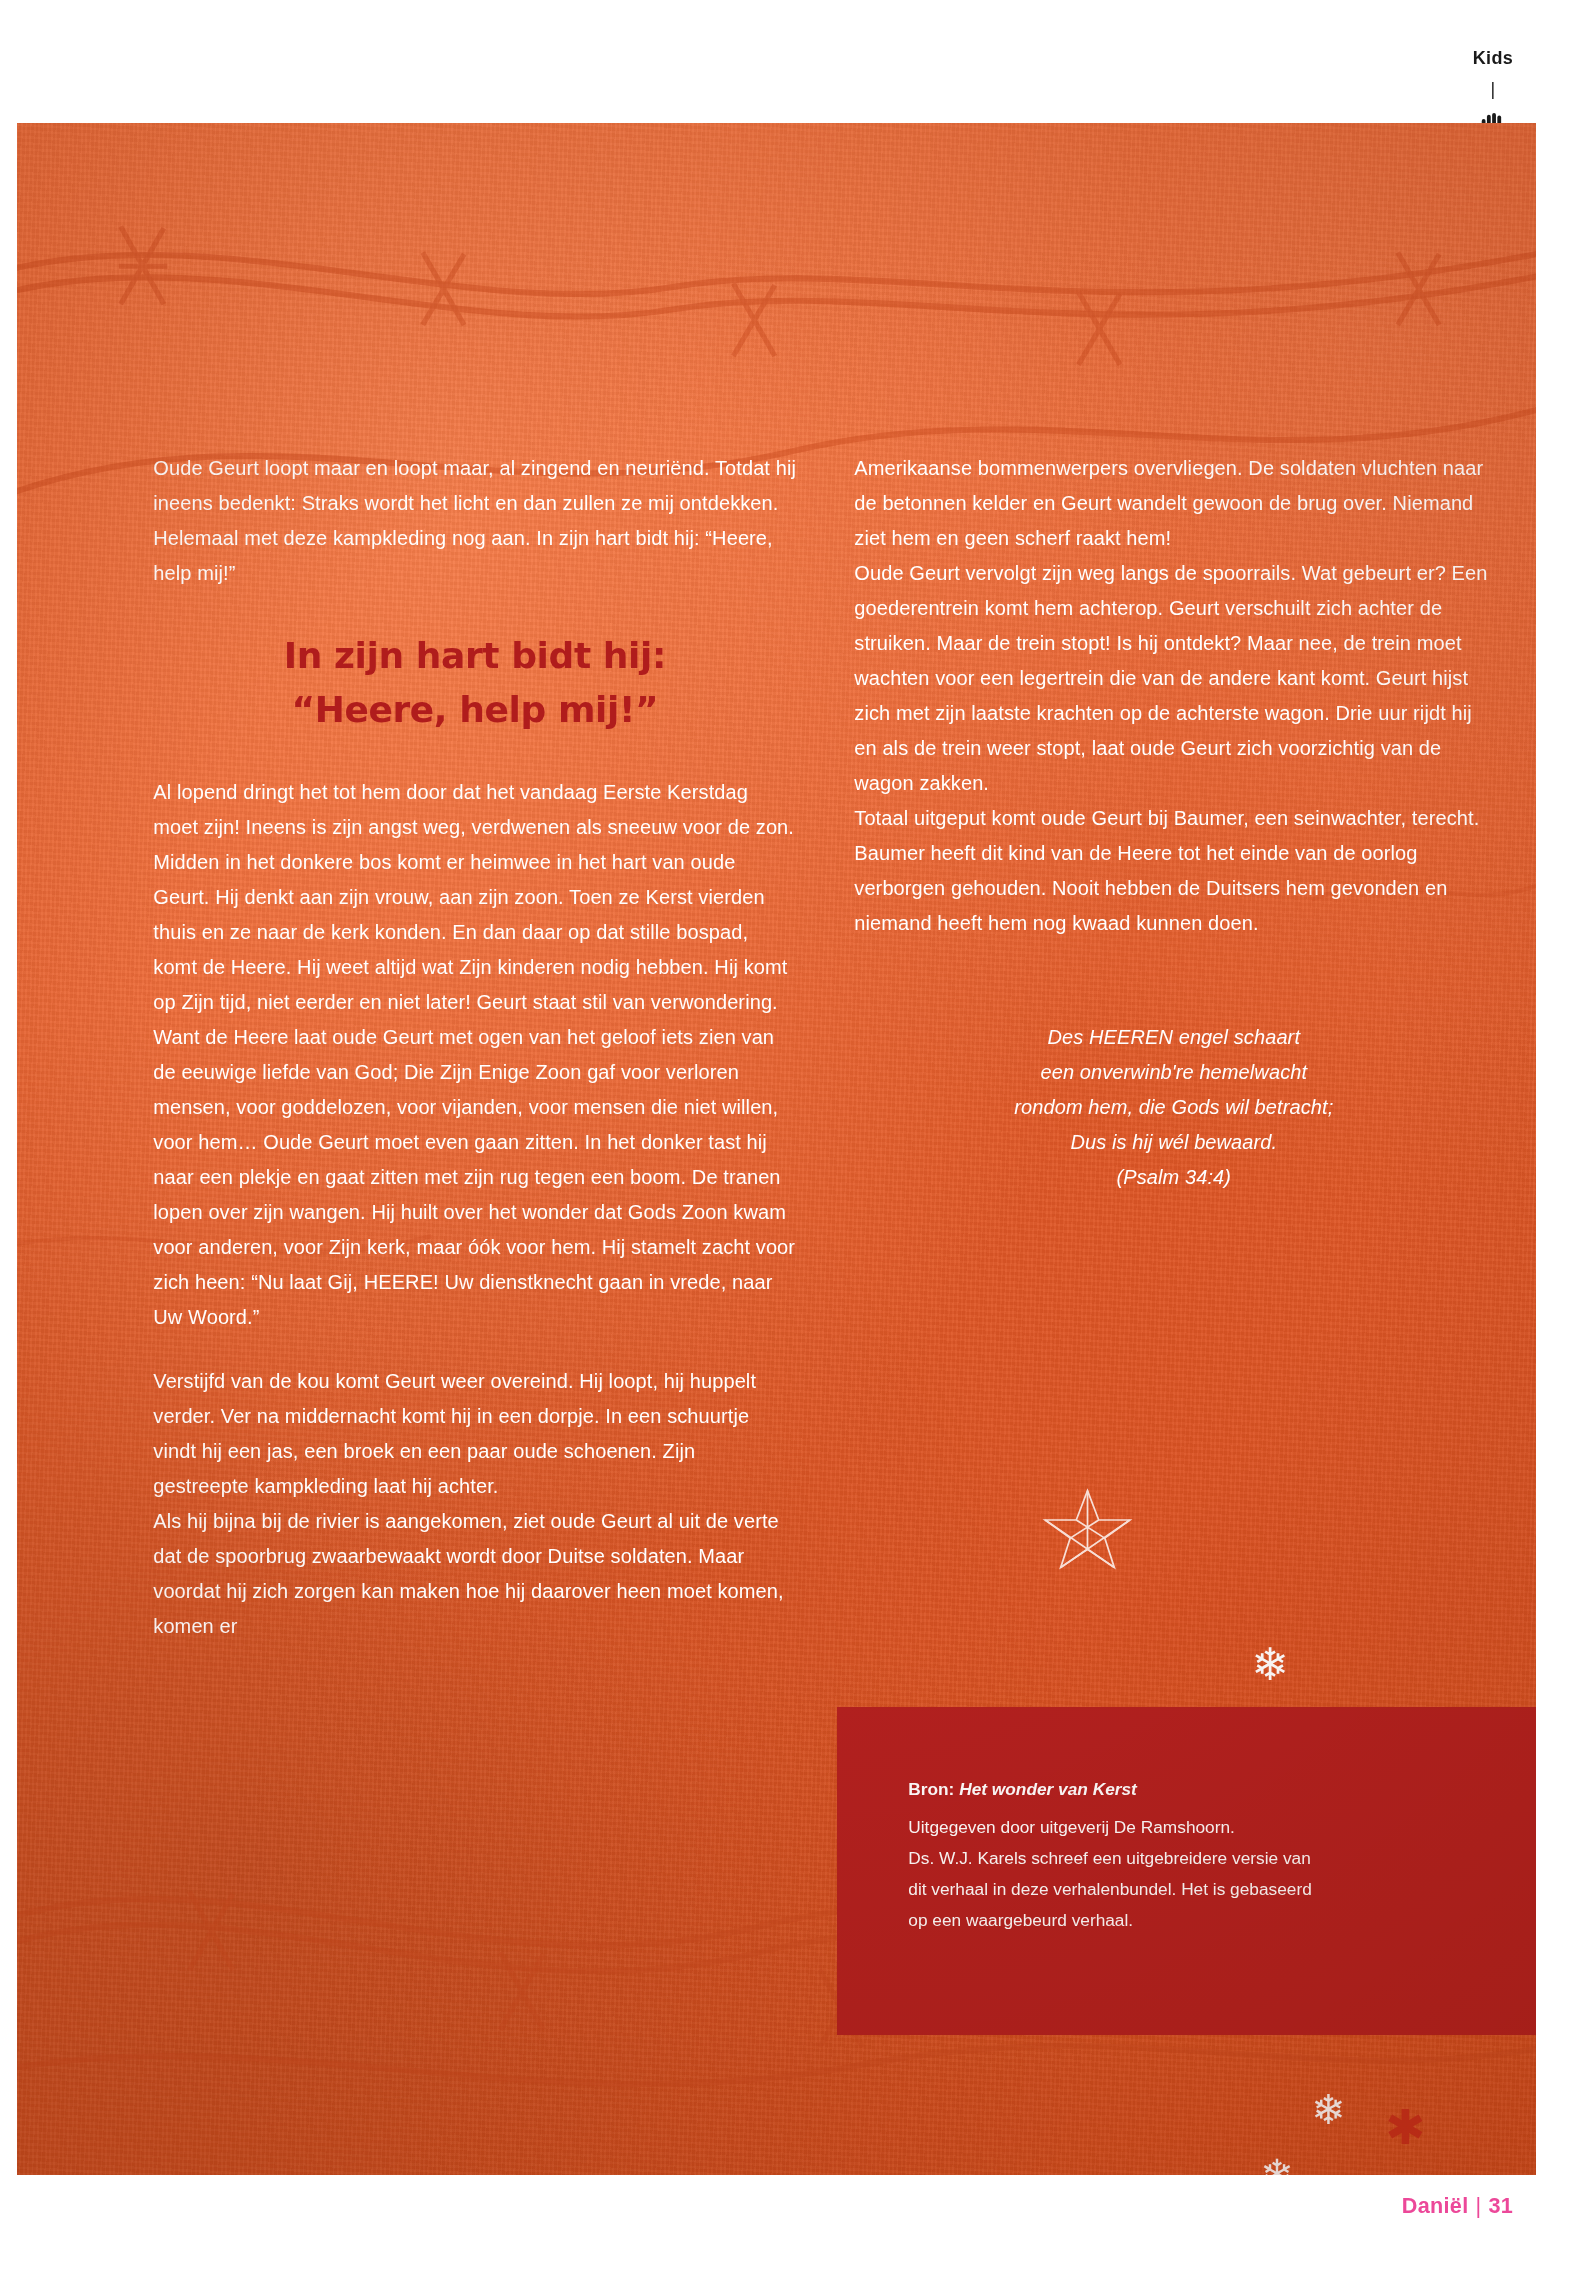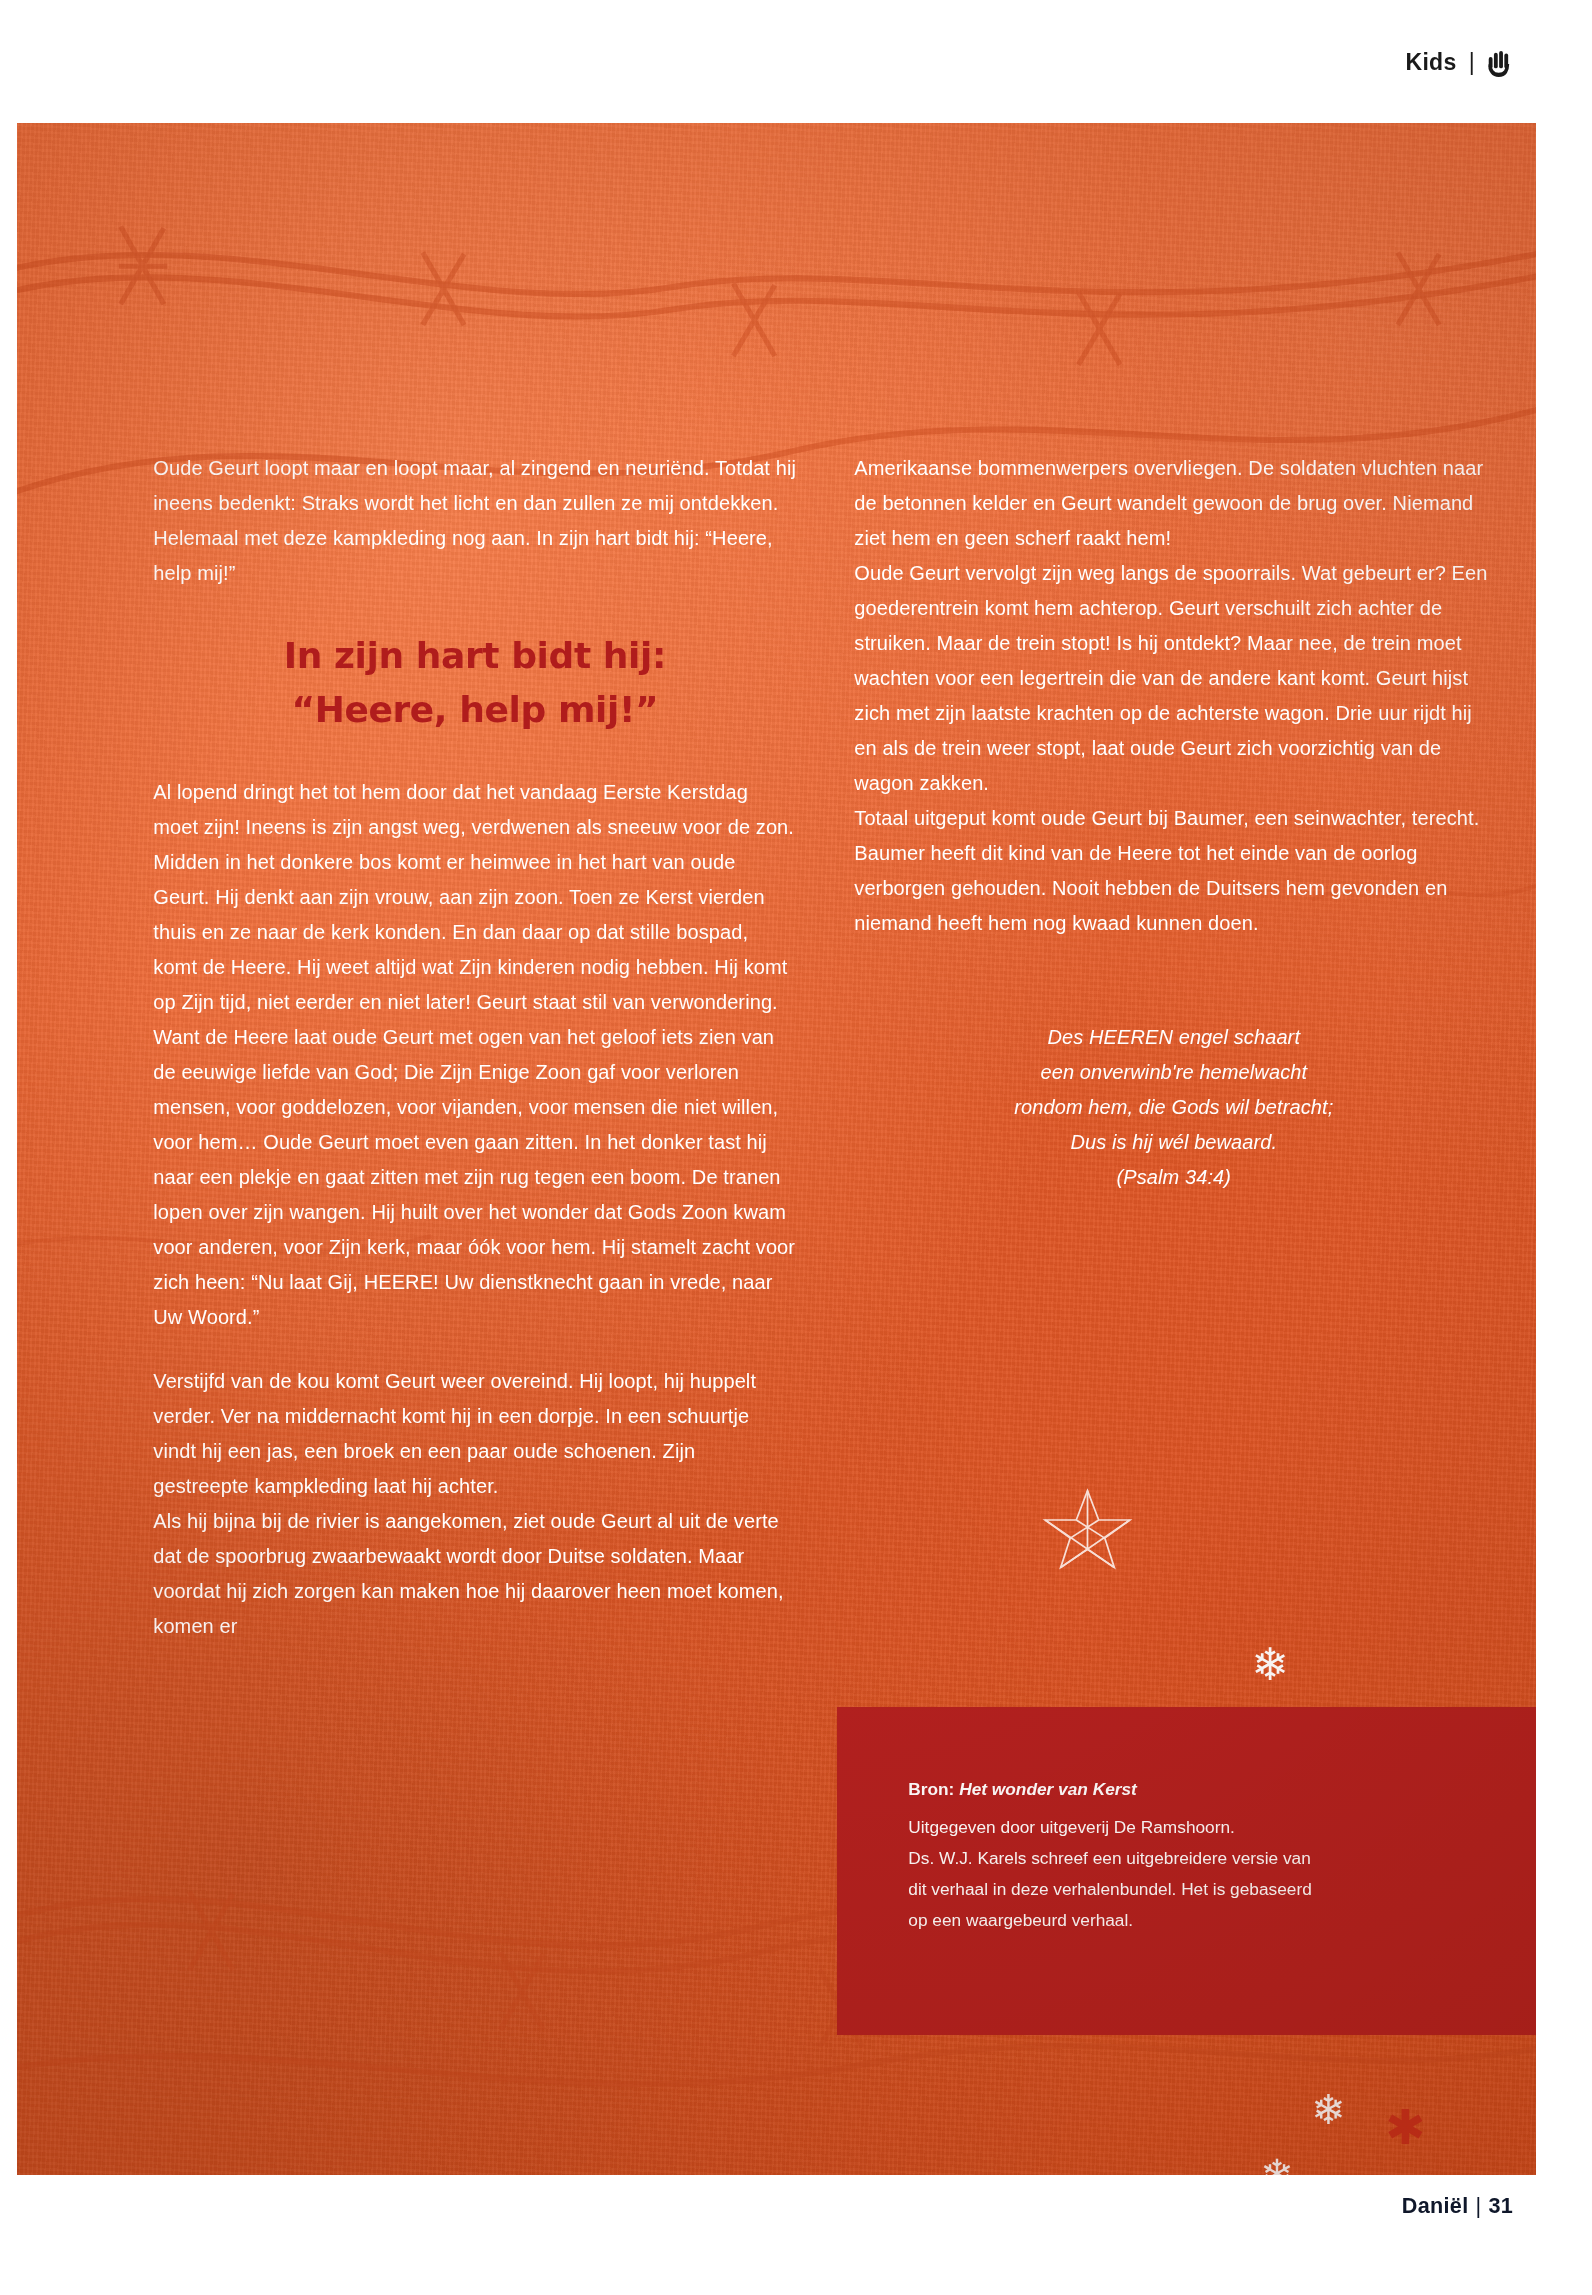--- a/index.html
+++ b/index.html
@@ -20,27 +20,28 @@
     position: absolute;
     top: 0;
     left: 0;
     width: 1592px;
     height: 121px;
   }
   .header-label {
     position: absolute;
     right: 79px;
     top: 48px;
-    font-size: 23px;
+    font-size: 18px;
     font-weight: bold;
     color: #1a1a1a;
     letter-spacing: 0.3px;
     display: flex;
     align-items: center;
     gap: 10.4px;
+    flex-direction: column;
   }
   .header-sep {
     color: #1a1a1a;
     font-weight: normal;
     margin: 0 1.7px;
   }
   .hand-icon {
     display: inline-block;
     width: 26px;
     height: 28px;
@@ -189,21 +190,21 @@
     bottom: 67px;
     width: 1592px;
     height: 35px;
   }
   .footer-label {
     position: absolute;
     right: 79px;
     top: 0;
     font-size: 21.6px;
     font-weight: bold;
-    color: #0f172a;
+    color: #ec4899;
     letter-spacing: 0.3px;
   }
   .footer-label .sep {
     font-weight: normal;
     margin: 0 7px;
   }
   .footer-label .pageno { font-weight: bold; }
 </style>
 </head>
 <body>

